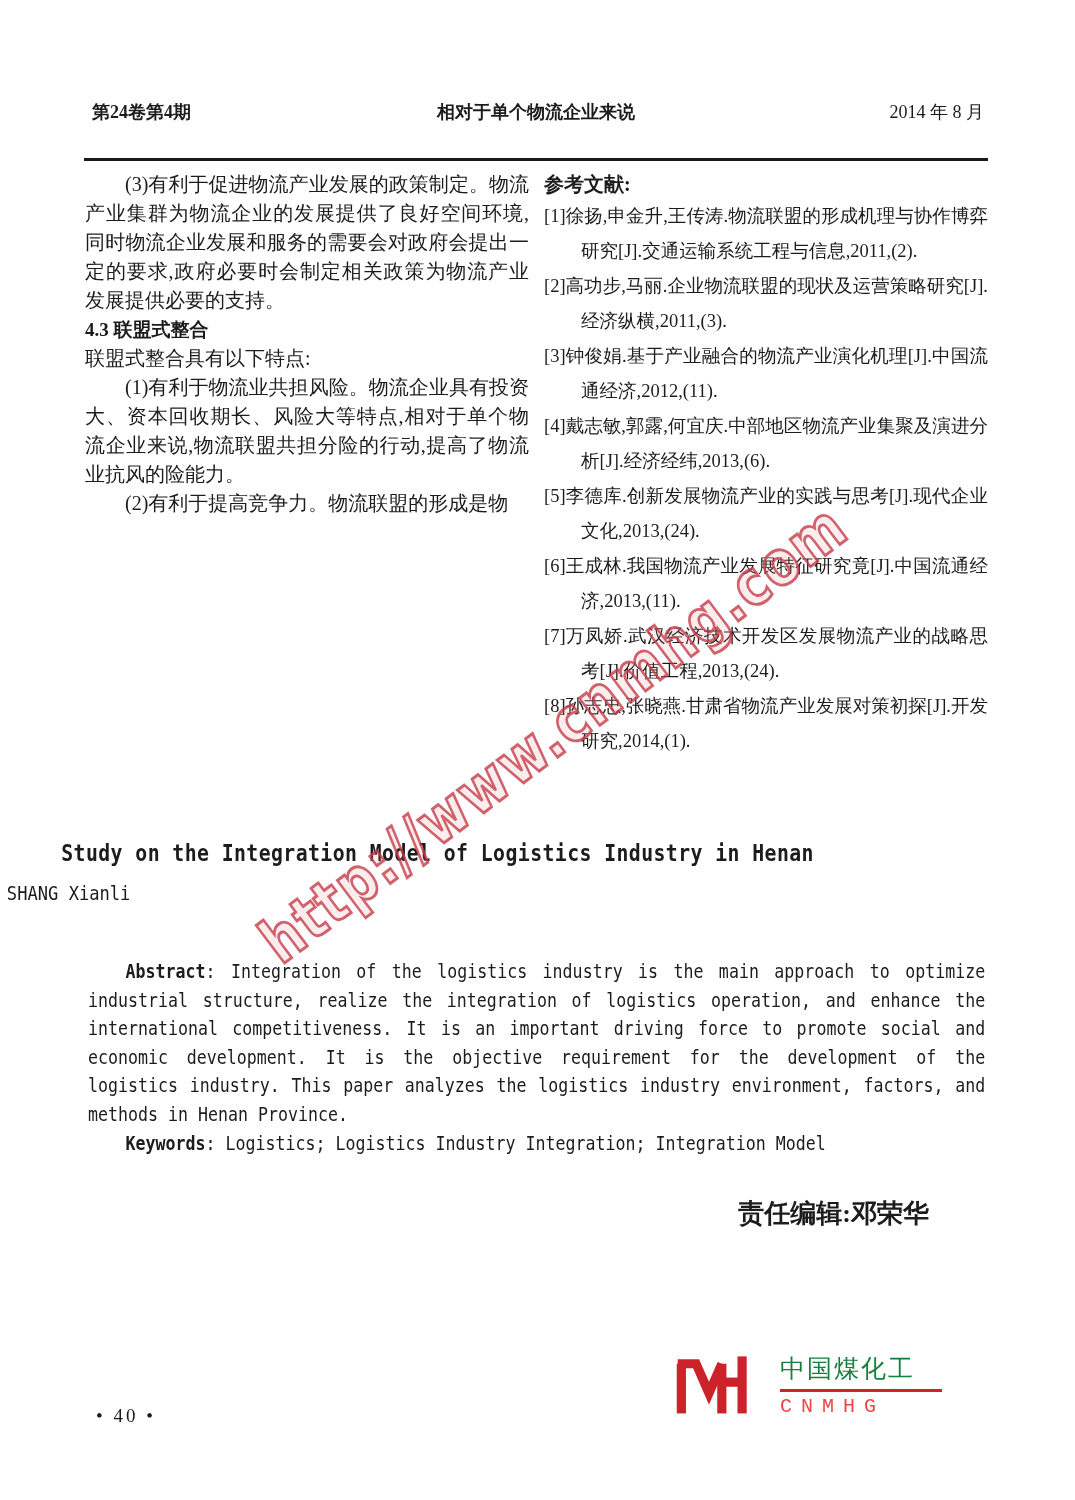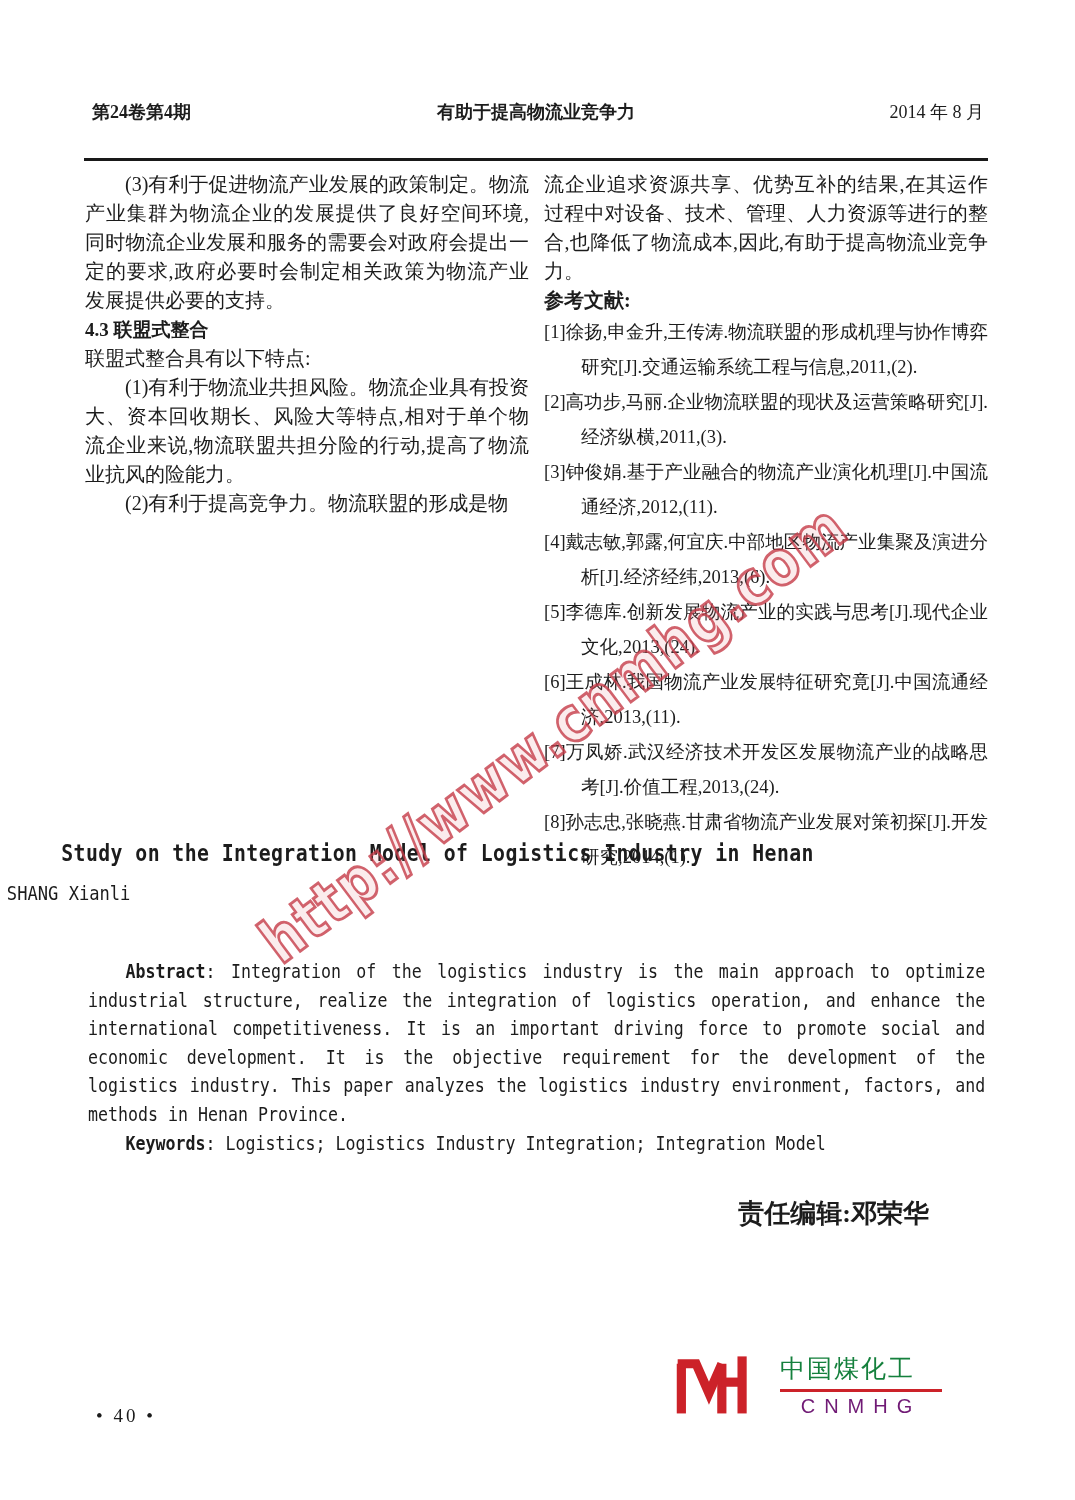--- a/index.html
+++ b/index.html
@@ -71,47 +71,46 @@
     pointer-events:none;
   }
 
   
   .logo { position:absolute; left:674px; top:1348px; display:flex; align-items:flex-start; }
   .logo-mark { width:92px; height:72px; margin-right:14px; }
   .logo-text { display:flex; flex-direction:column; padding-top:4px; }
   .logo-cn { font-size:25px; color:#15803d; letter-spacing:2px;
              font-family:"Liberation Sans","DejaVu Sans",sans-serif; }
   .logo-rule { width:162px; height:3px; background:#cc2229; margin:4px 0 3px 0; }
-  .logo-en { font-size:20px; color:#701a75; letter-spacing:9px;
-             font-family:Liberation Sans, sans-serif;text-align:center; }
+  .logo-en { font-size:20px; color:#ef4444; letter-spacing:9px;
+             font-family:Liberation Mono, monospace; }
 </style>
 </head>
 <body>
 
 <div class="page">
 
   <div class="hdr">
     <div class="hdr-row">
       <span class="hdr-left cn-bold">第24卷第4期</span>
-      <span class="hdr-center cn-bold">有助于提高物流业竞争力</span>
+      <span class="hdr-center cn-bold">相对于单个物流企业来说</span>
       <span class="hdr-right cn-reg">2014 年 8 月</span>
     </div>
   </div>
   <div class="hdr-rule"></div>
 
   <div class="col col-left">
     <p class="ind">(3)有利于促进物流产业发展的政策制定。物流产业集群为物流企业的发展提供了良好空间环境,同时物流企业发展和服务的需要会对政府会提出一定的要求,政府必要时会制定相关政策为物流产业发展提供必要的支持。</p>
     <p class="sec-head">4.3 联盟式整合</p>
     <p>联盟式整合具有以下特点:</p>
     <p class="ind">(1)有利于物流业共担风险。物流企业具有投资大、资本回收期长、风险大等特点,相对于单个物流企业来说,物流联盟共担分险的行动,提高了物流业抗风的险能力。</p>
     <p class="ind">(2)有利于提高竞争力。物流联盟的形成是物</p>
   </div>
 
   <div class="col col-right">
-    <p>流企业追求资源共享、优势互补的结果,在其运作过程中对设备、技术、管理、人力资源等进行的整合,也降低了物流成本,因此,有助于提高物流业竞争力。</p>
     <p class="refs-head">参考文献:</p>
     <ul class="refs">
       <li>[1]徐扬,申金升,王传涛.物流联盟的形成机理与协作博弈研究[J].交通运输系统工程与信息,2011,(2).</li>
       <li>[2]高功步,马丽.企业物流联盟的现状及运营策略研究[J].经济纵横,2011,(3).</li>
       <li>[3]钟俊娟.基于产业融合的物流产业演化机理[J].中国流通经济,2012,(11).</li>
       <li>[4]戴志敏,郭露,何宜庆.中部地区物流产业集聚及演进分析[J].经济经纬,2013,(6).</li>
       <li>[5]李德库.创新发展物流产业的实践与思考[J].现代企业文化,2013,(24).</li>
       <li>[6]王成林.我国物流产业发展特征研究竟[J].中国流通经济,2013,(11).</li>
       <li>[7]万凤娇.武汉经济技术开发区发展物流产业的战略思考[J].价值工程,2013,(24).</li>
       <li>[8]孙志忠,张晓燕.甘肃省物流产业发展对策初探[J].开发研究,2014,(1).</li>

